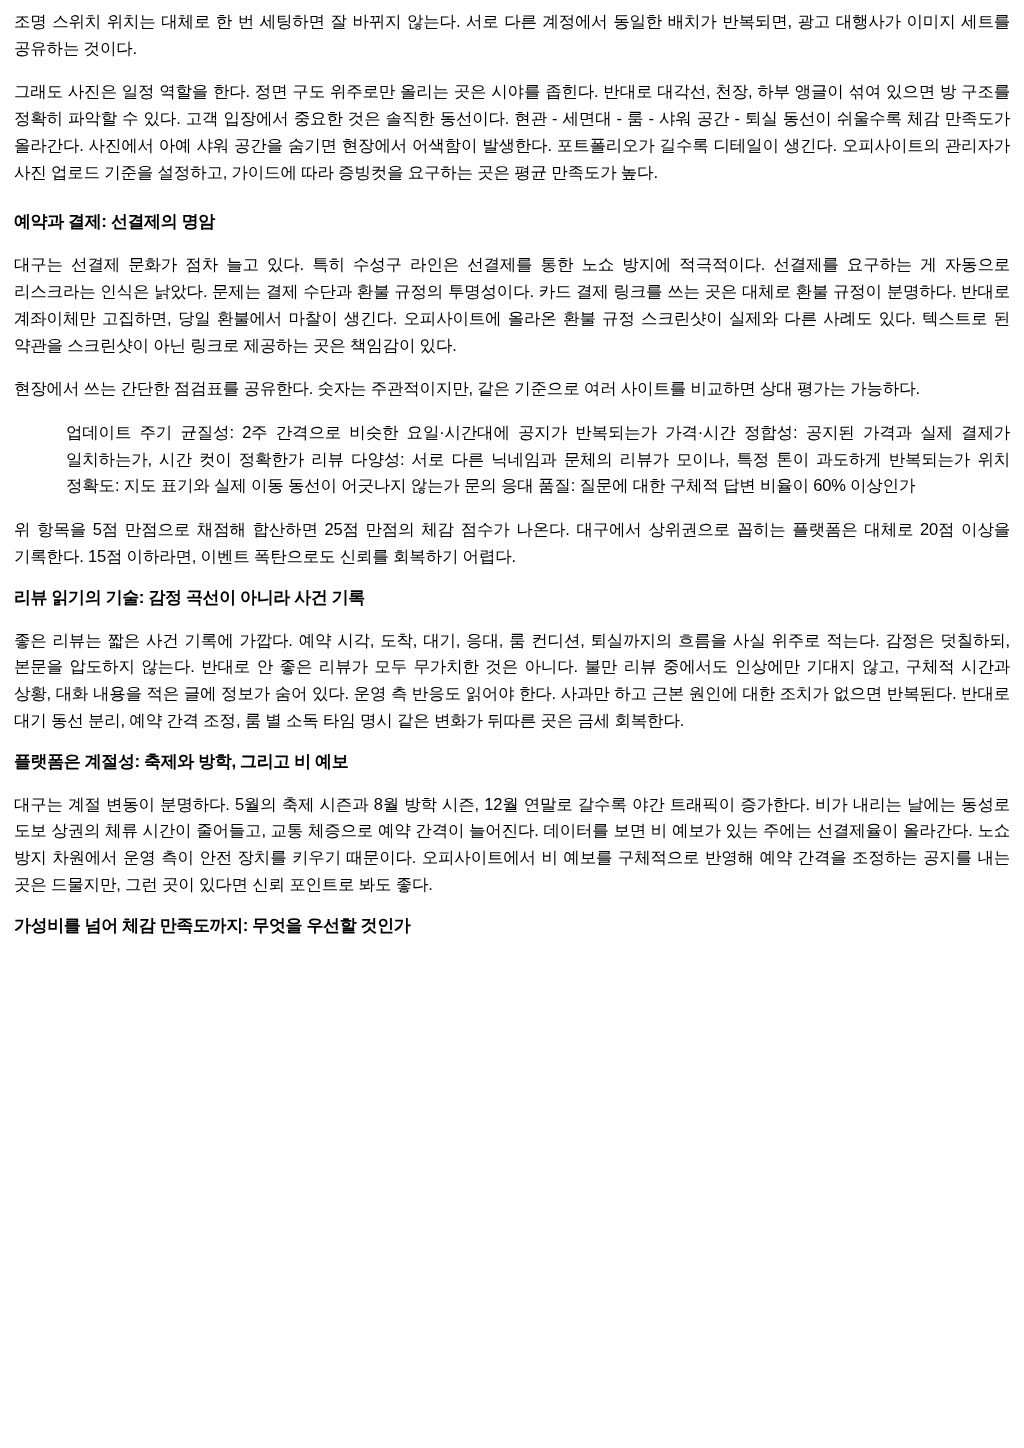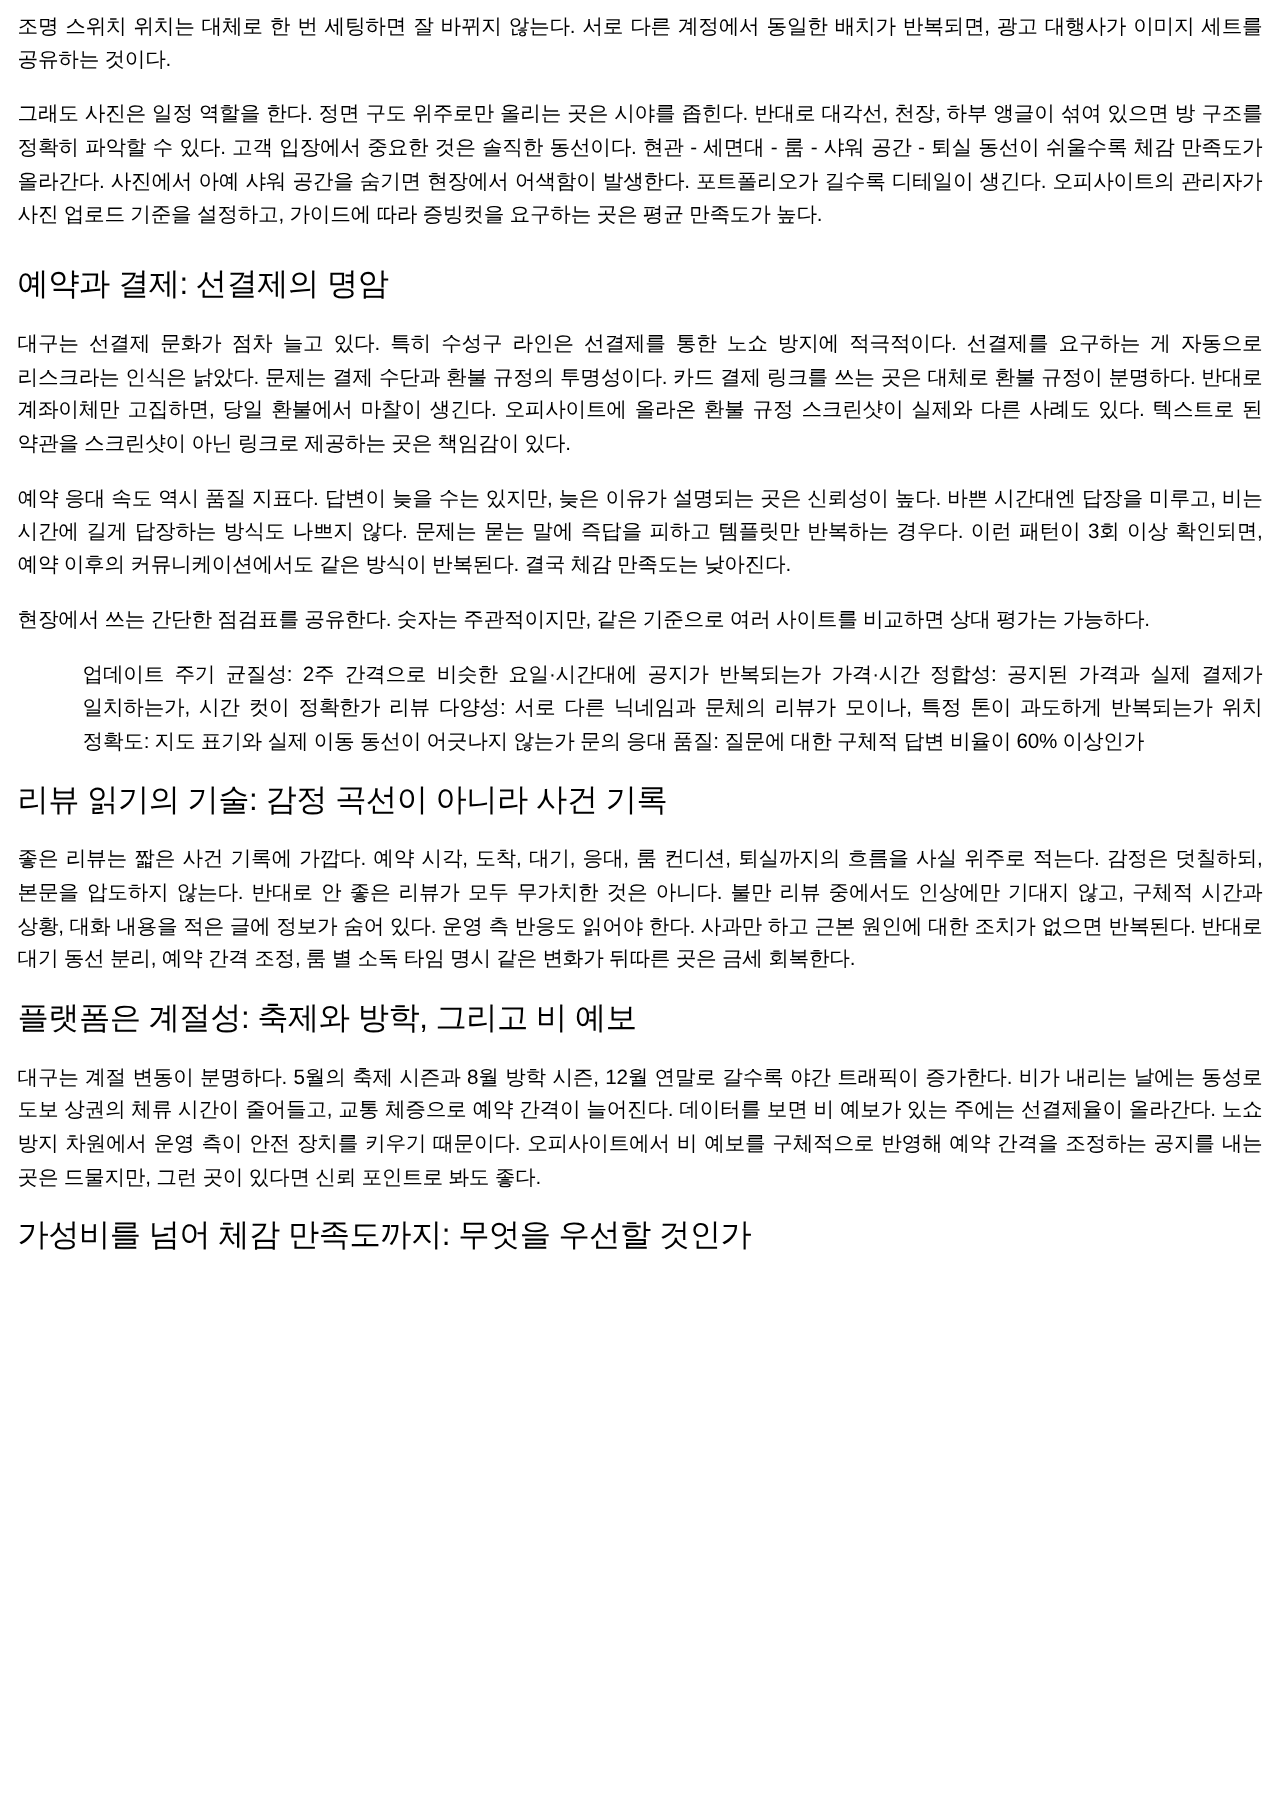--- a/index.html
+++ b/index.html
@@ -21,23 +21,23 @@
   }
   p.body-text {
     font-size: 16.5px;
     line-height: 1.62;
     margin: 0 0 17px 0;
     text-align: justify;
     word-break: keep-all;
     letter-spacing: -0.2px;
   }
   h2.section-heading {
-    font-size: 25px;
+    font-size: 17px;
     line-height: 1.3;
-    font-weight: normal;
+    font-weight: bold;
     margin: 26px 0 18px 0;
     letter-spacing: -0.4px;
   }
   h2.section-heading.tight-top {
     margin-top: 6px;
   }
   blockquote.checklist {
     margin: 4px 0 17px 0;
     padding: 0 0 0 52px;
     font-size: 16.5px;
@@ -56,27 +56,27 @@
 <div class="page">
 
   <p class="body-text">조명 스위치 위치는 대체로 한 번 세팅하면 잘 바뀌지 않는다. 서로 다른 계정에서 동일한 배치가 반복되면, 광고 대행사가 이미지 세트를 공유하는 것이다.</p>
 
   <p class="body-text">그래도 사진은 일정 역할을 한다. 정면 구도 위주로만 올리는 곳은 시야를 좁힌다. 반대로 대각선, 천장, 하부 앵글이 섞여 있으면 방 구조를 정확히 파악할 수 있다. 고객 입장에서 중요한 것은 솔직한 동선이다. 현관 - 세면대 - 룸 - 샤워 공간 - 퇴실 동선이 쉬울수록 체감 만족도가 올라간다. 사진에서 아예 샤워 공간을 숨기면 현장에서 어색함이 발생한다. 포트폴리오가 길수록 디테일이 생긴다. 오피사이트의 관리자가 사진 업로드 기준을 설정하고, 가이드에 따라 증빙컷을 요구하는 곳은 평균 만족도가 높다.</p>
 
   <h2 class="section-heading">예약과 결제: 선결제의 명암</h2>
 
   <p class="body-text">대구는 선결제 문화가 점차 늘고 있다. 특히 수성구 라인은 선결제를 통한 노쇼 방지에 적극적이다. 선결제를 요구하는 게 자동으로 리스크라는 인식은 낡았다. 문제는 결제 수단과 환불 규정의 투명성이다. 카드 결제 링크를 쓰는 곳은 대체로 환불 규정이 분명하다. 반대로 계좌이체만 고집하면, 당일 환불에서 마찰이 생긴다. 오피사이트에 올라온 환불 규정 스크린샷이 실제와 다른 사례도 있다. 텍스트로 된 약관을 스크린샷이 아닌 링크로 제공하는 곳은 책임감이 있다.</p>
 
-  <p class="body-text">예약 응대 속도 역시 품질 지표다. 답변이 늦을 수는 있지만, 늦은 이유가 설명되는 곳은 신뢰성이 높다. 바쁜 시간대엔 답장을 미루고, 비는 시간에 길게 답장하는 방식도 나쁘지 않다. 문제는 묻는 말에 즉답을 피하고 템플릿만 반복하는 경우다. 이런 패턴이 3회 이상 확인되면, 예약 이후의 커뮤니케이션에서도 같은 방식이 반복된다. 결국 체감 만족도는 낮아진다.</p>
 
 
   <p class="body-text">현장에서 쓰는 간단한 점검표를 공유한다. 숫자는 주관적이지만, 같은 기준으로 여러 사이트를 비교하면 상대 평가는 가능하다.</p>
 
   <blockquote class="checklist">업데이트 주기 균질성: 2주 간격으로 비슷한 요일·시간대에 공지가 반복되는가 가격·시간 정합성: 공지된 가격과 실제 결제가 일치하는가, 시간 컷이 정확한가 리뷰 다양성: 서로 다른 닉네임과 문체의 리뷰가 모이나, 특정 톤이 과도하게 반복되는가 위치 정확도: 지도 표기와 실제 이동 동선이 어긋나지 않는가 문의 응대 품질: 질문에 대한 구체적 답변 비율이 60% 이상인가</blockquote>
 
+  <p class="body-text">위 항목을 5점 만점으로 채점해 합산하면 25점 만점의 체감 점수가 나온다. 대구에서 상위권으로 꼽히는 플랫폼은 대체로 20점 이상을 기록한다. 15점 이하라면, 이벤트 폭탄으로도 신뢰를 회복하기 어렵다.</p>
 
   <h2 class="section-heading tight-top">리뷰 읽기의 기술: 감정 곡선이 아니라 사건 기록</h2>
 
   <p class="body-text">좋은 리뷰는 짧은 사건 기록에 가깝다. 예약 시각, 도착, 대기, 응대, 룸 컨디션, 퇴실까지의 흐름을 사실 위주로 적는다. 감정은 덧칠하되, 본문을 압도하지 않는다. 반대로 안 좋은 리뷰가 모두 무가치한 것은 아니다. 불만 리뷰 중에서도 인상에만 기대지 않고, 구체적 시간과 상황, 대화 내용을 적은 글에 정보가 숨어 있다. 운영 측 반응도 읽어야 한다. 사과만 하고 근본 원인에 대한 조치가 없으면 반복된다. 반대로 대기 동선 분리, 예약 간격 조정, 룸 별 소독 타임 명시 같은 변화가 뒤따른 곳은 금세 회복한다.</p>
 
   <h2 class="section-heading tight-top">플랫폼은 계절성: 축제와 방학, 그리고 비 예보</h2>
 
   <p class="body-text">대구는 계절 변동이 분명하다. 5월의 축제 시즌과 8월 방학 시즌, 12월 연말로 갈수록 야간 트래픽이 증가한다. 비가 내리는 날에는 동성로 도보 상권의 체류 시간이 줄어들고, 교통 체증으로 예약 간격이 늘어진다. 데이터를 보면 비 예보가 있는 주에는 선결제율이 올라간다. 노쇼 방지 차원에서 운영 측이 안전 장치를 키우기 때문이다. 오피사이트에서 비 예보를 구체적으로 반영해 예약 간격을 조정하는 공지를 내는 곳은 드물지만, 그런 곳이 있다면 신뢰 포인트로 봐도 좋다.</p>
 
   <h2 class="section-heading tight-top last-heading">가성비를 넘어 체감 만족도까지: 무엇을 우선할 것인가</h2>

